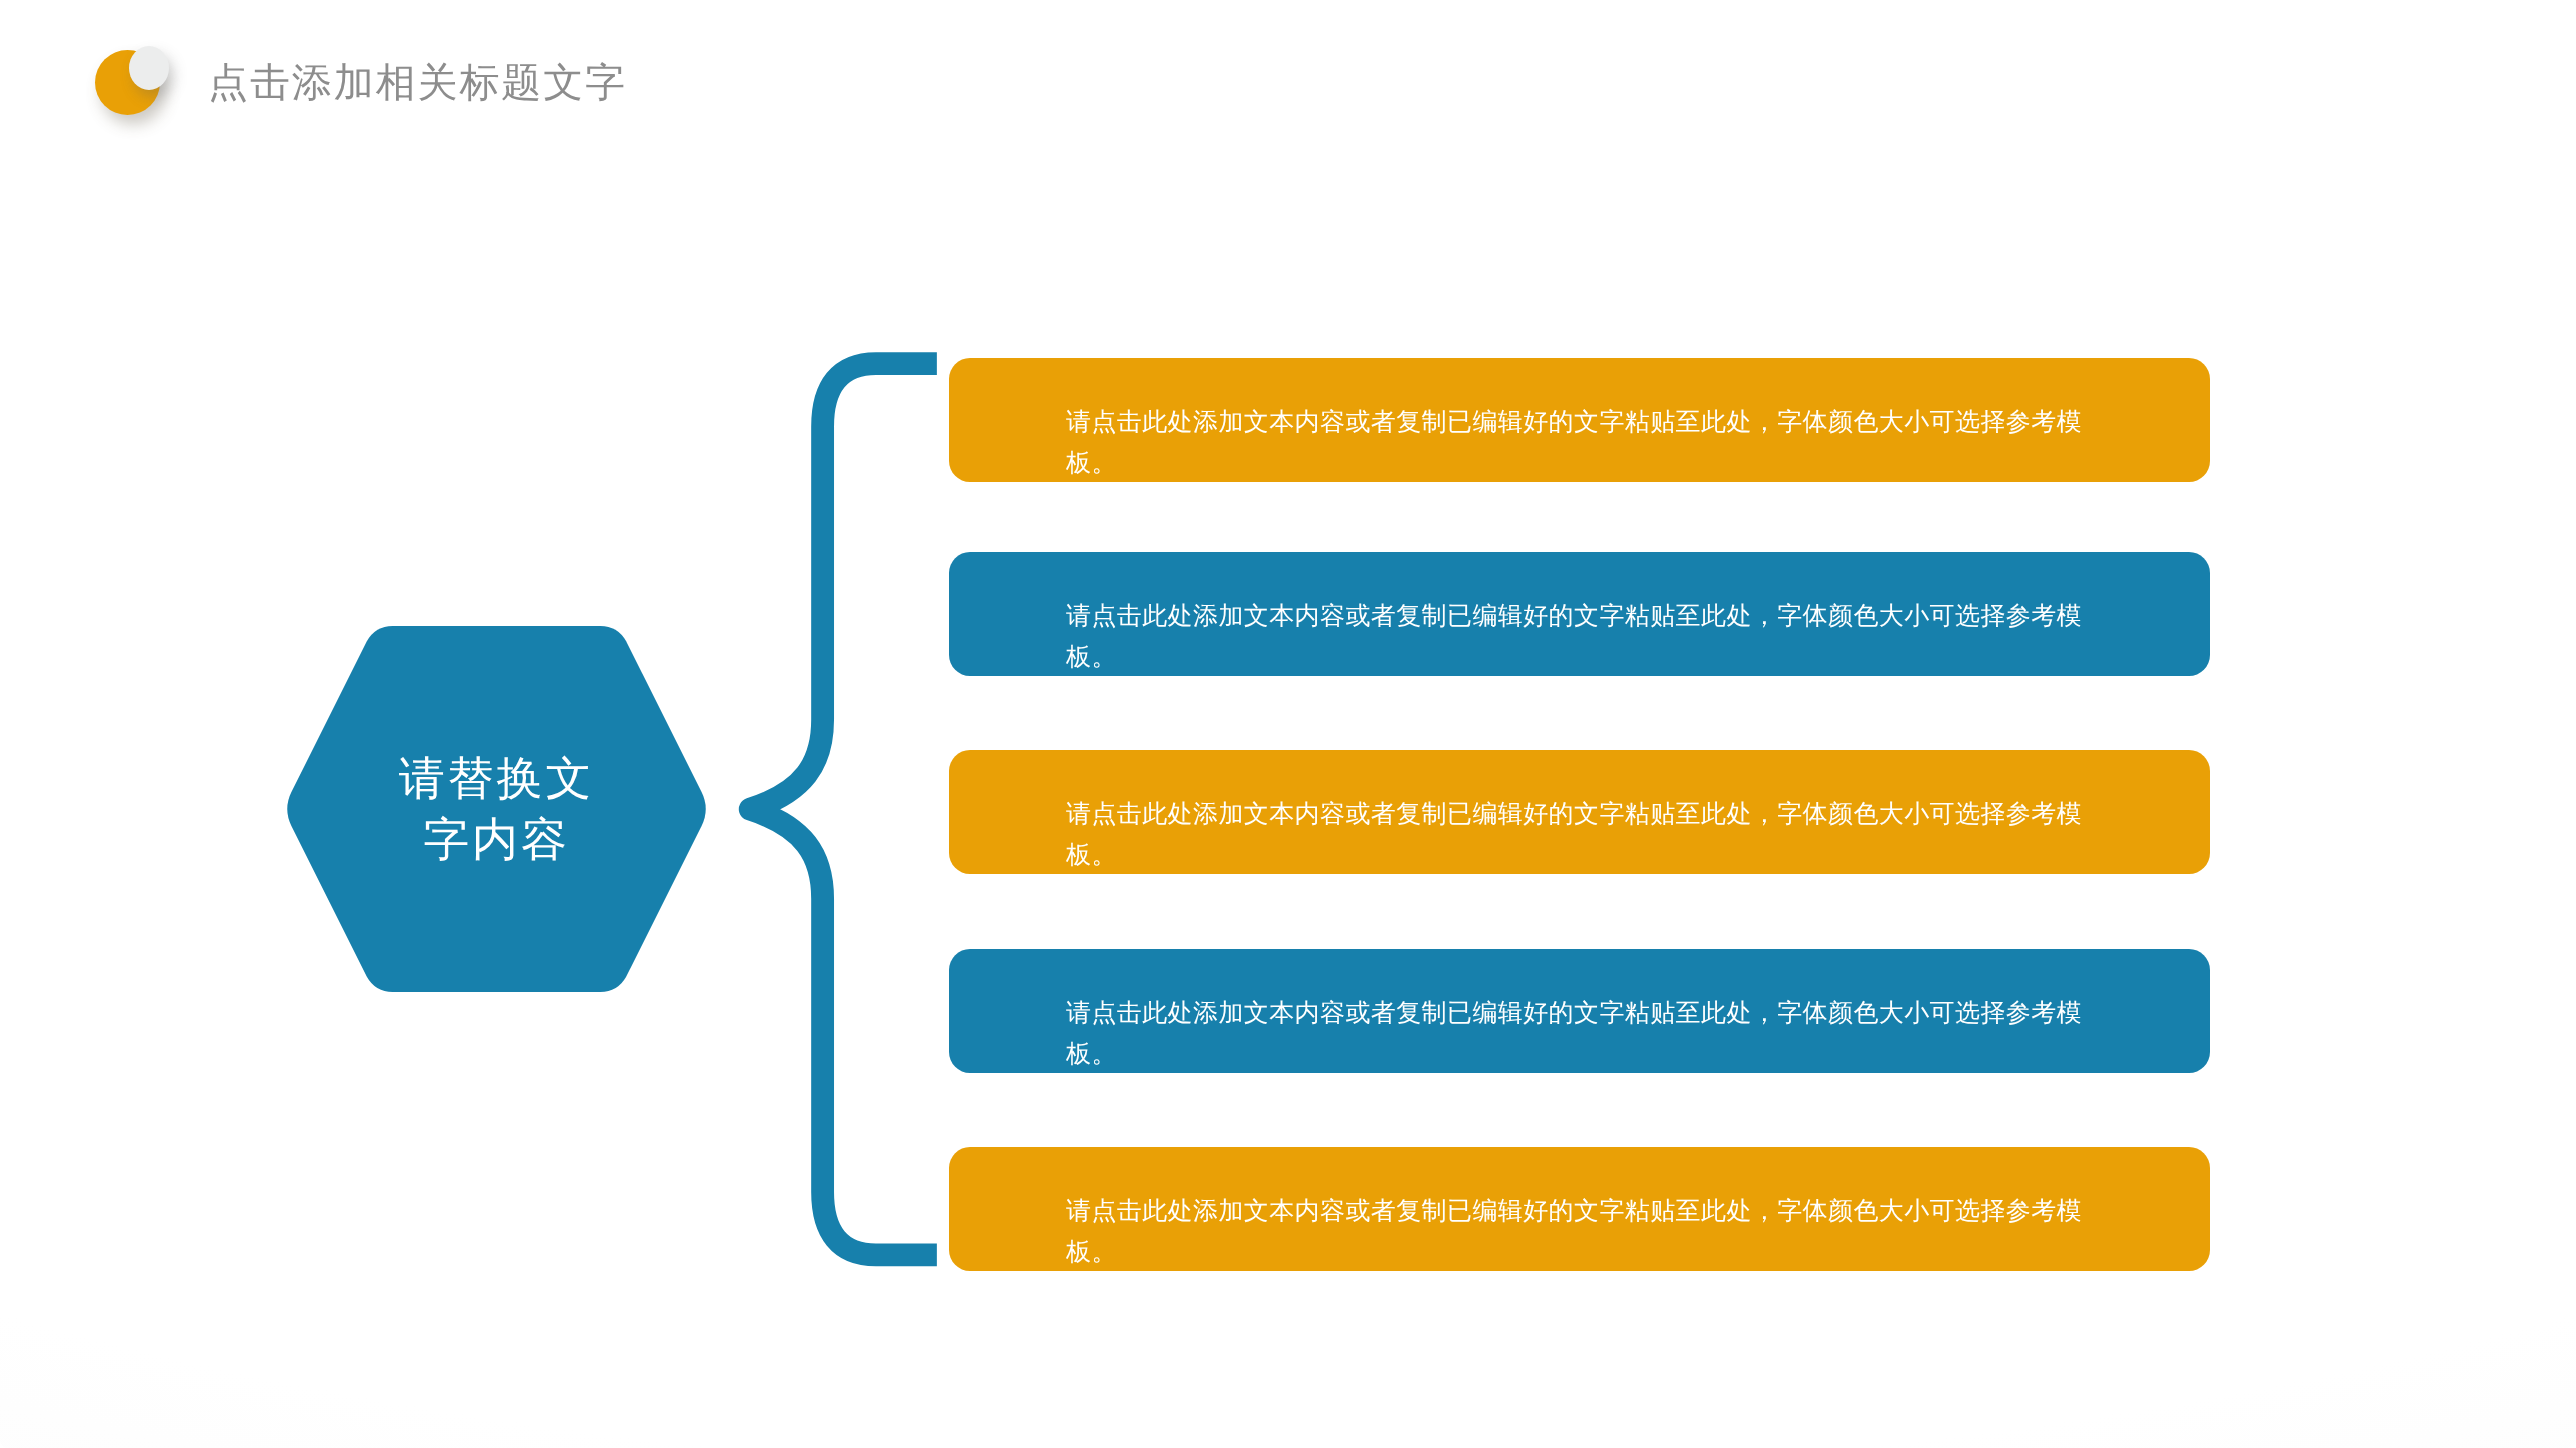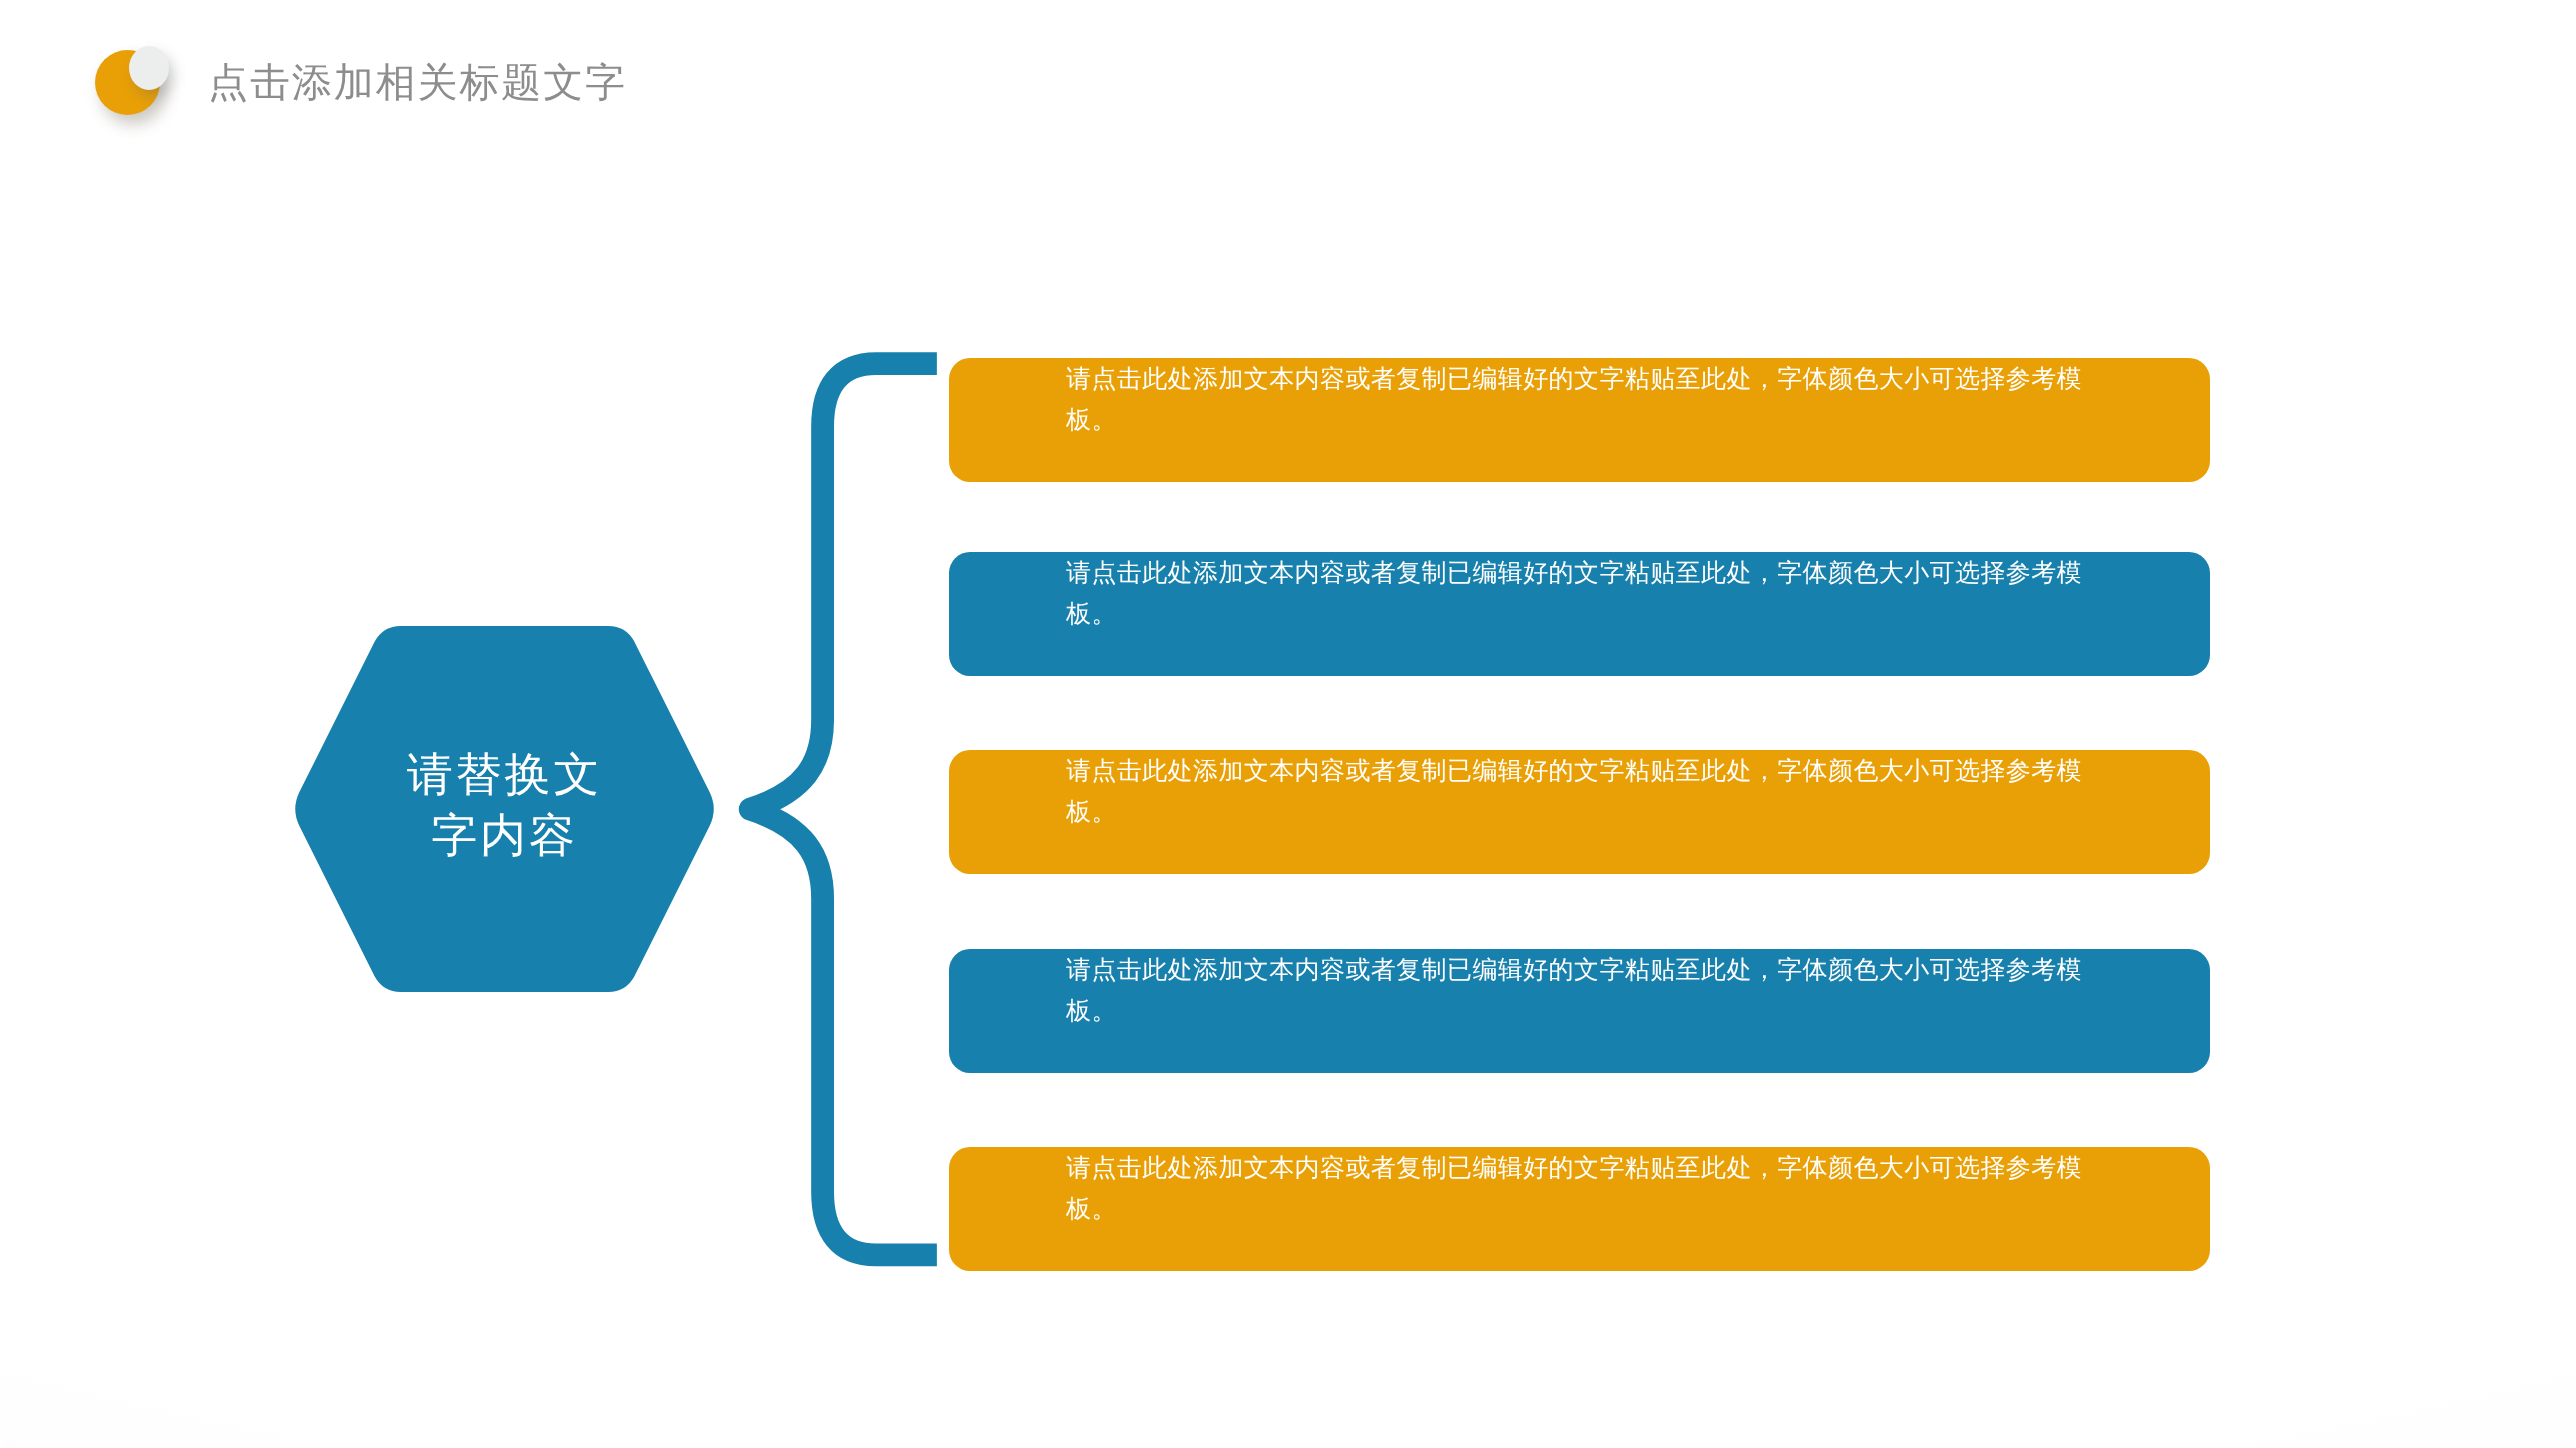--- a/index.html
+++ b/index.html
@@ -66,25 +66,24 @@
     color: #8d8d8d;
     letter-spacing: 1.9px;
     font-weight: 400;
     white-space: nowrap;
     line-height: 1;
   }
 
   
   .hex-wrap {
     position: absolute;
-    left: 290px;
+    left: 282px;
     top: 618px;
     width: 429px;
     height: 382px;
-    font-family: Liberation Mono, monospace;
   }
   .hex-svg {
     position: absolute;
     left: 0;
     top: 0;
     width: 429px;
     height: 382px;
     display: block;
   }
   .hex-label {
@@ -124,21 +123,21 @@
     height: 918px;
   }
   .bar {
     position: absolute;
     left: 0;
     width: 1261px;
     height: 124px;
     border-radius: 21px;
     box-sizing: border-box;
     display: flex;
-    align-items: flex-start;
+    align-items: flex-end;
   }
   .bar.orange { background: #E9A006; }
   .bar.blue   { background: #1780AC; }
   .bar-text {
     color: #ffffff;
     font-size: 25px;
     line-height: 1.62;
     padding-left: 117px;
     padding-right: 57px;
     letter-spacing: 0.4px;

